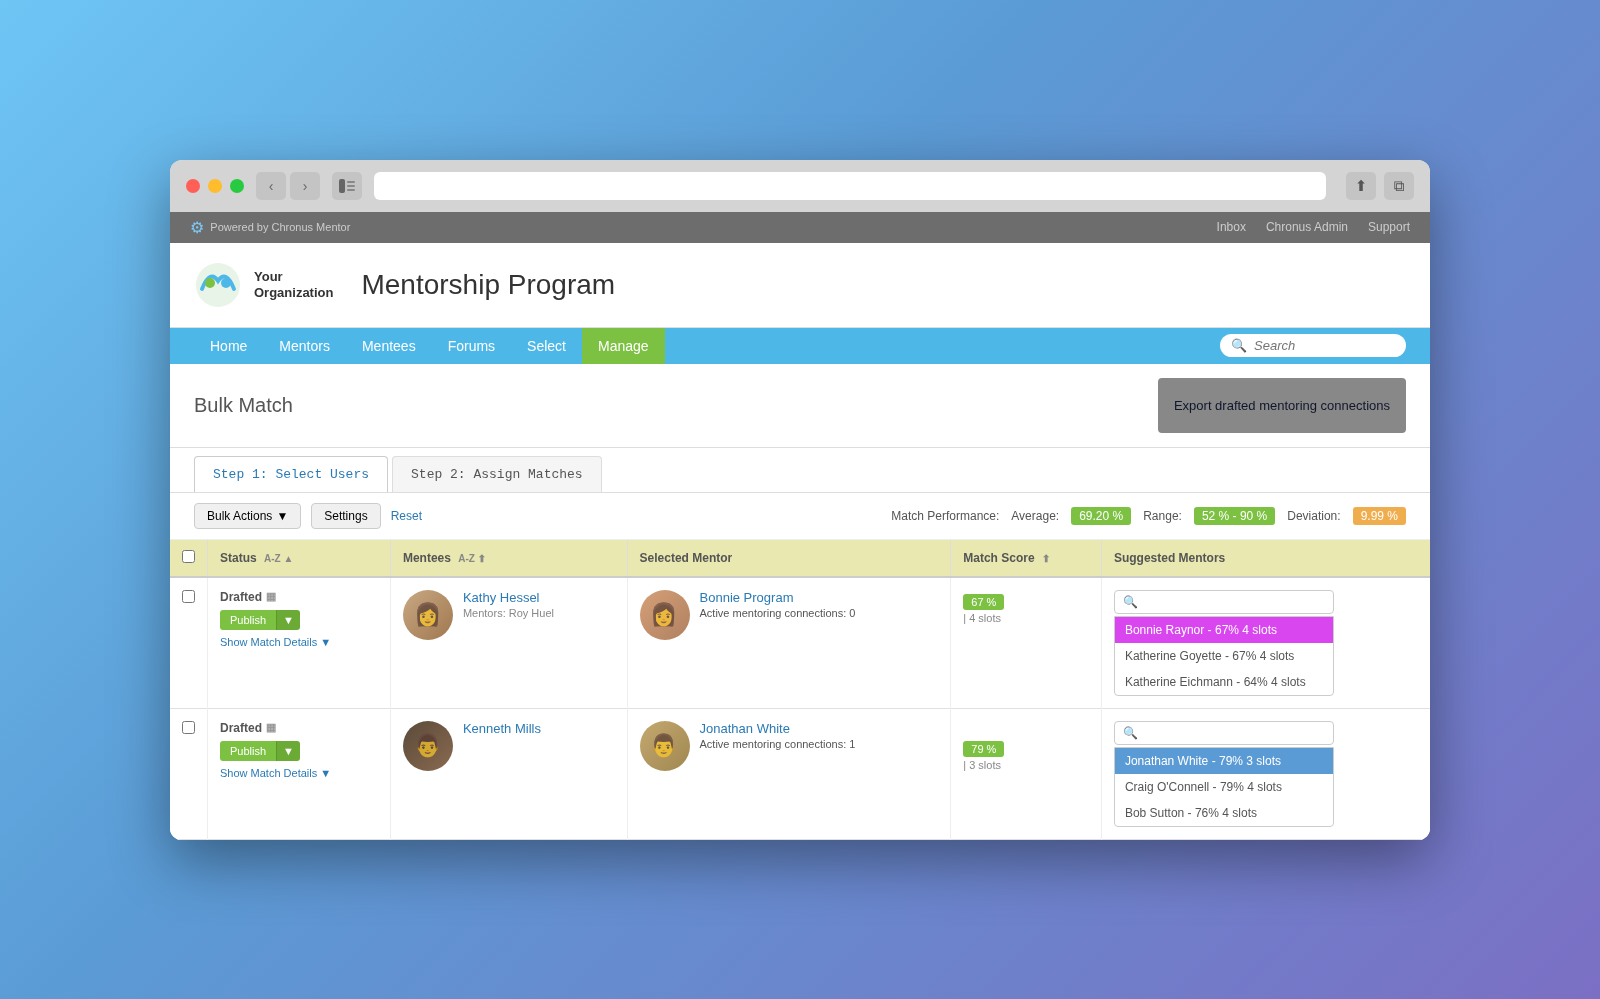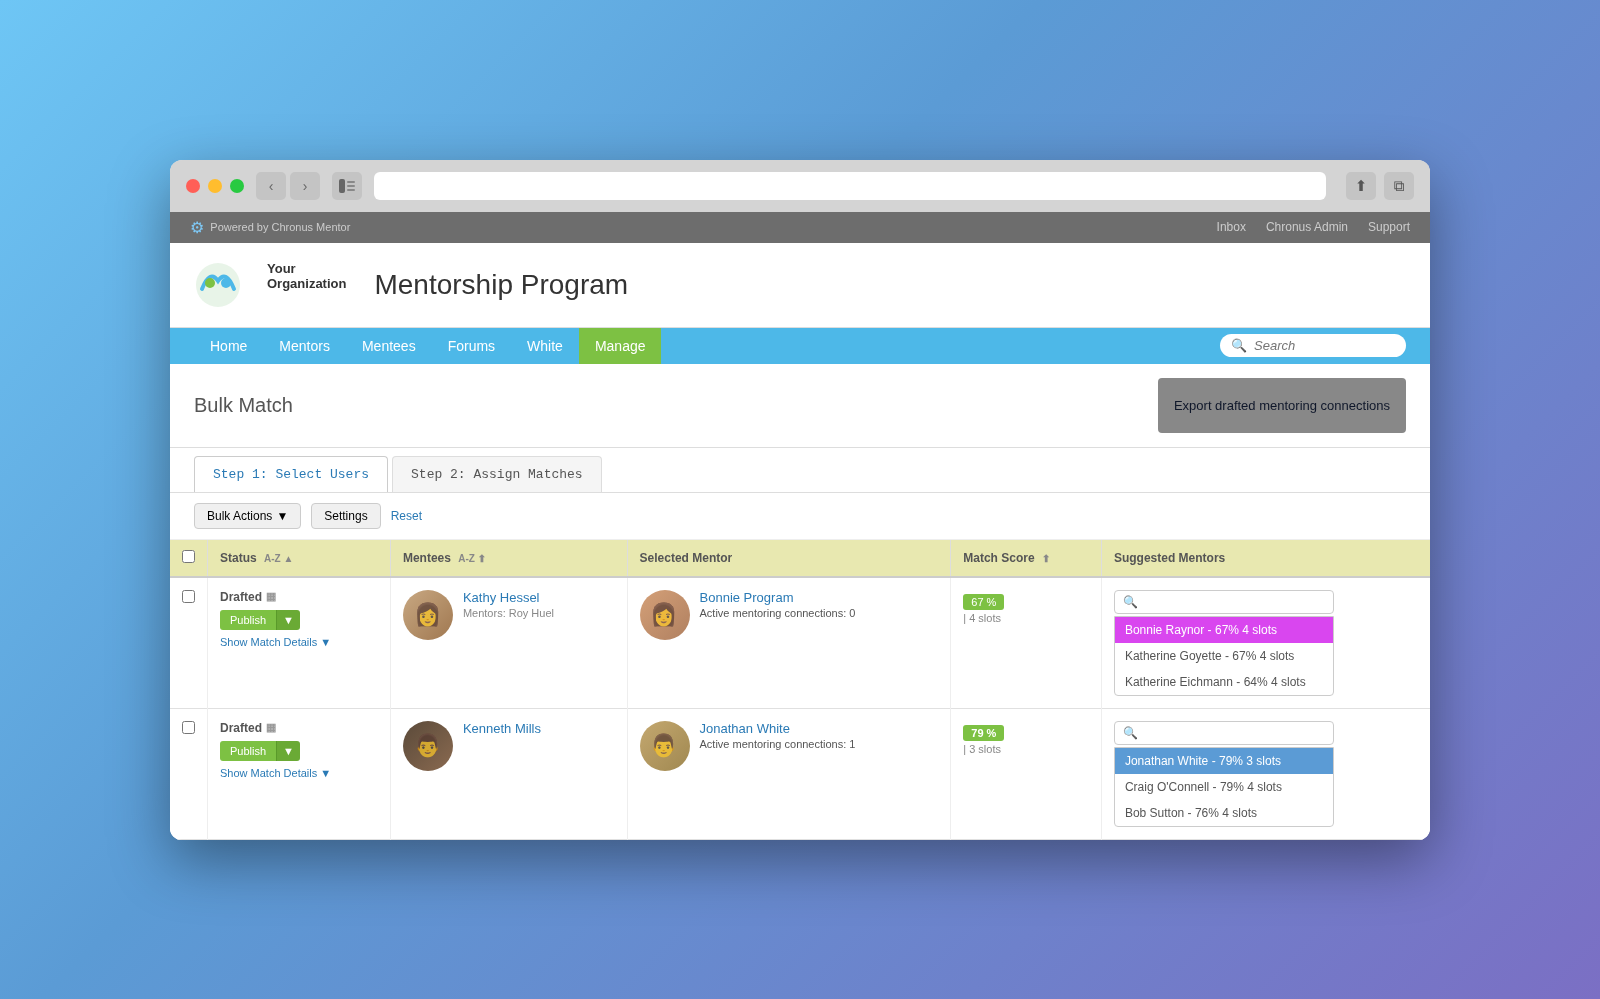--- a/index.html
+++ b/index.html
@@ -83,21 +83,21 @@
     .top-link { color: #ccc; font-size: 12px; text-decoration: none; cursor: pointer; }
     .header-area {
       background: white;
       padding: 18px 24px;
       display: flex;
       align-items: center;
       gap: 20px;
       border-bottom: 1px solid #ddd;
     }
     .org-logo {
-      display: flex; gap: 25px;
+      display: flex; align-items: center; gap: 12px;
     }
     .logo-icon {
       width: 48px; height: 48px;
     }
     .org-name { font-size: 13px; font-weight: bold; color: #333; line-height: 1.2; }
     .program-name { font-size: 28px; color: #333; font-weight: normal; margin-left: 8px; }
     .nav-bar {
       background: #4db8e8;
       display: flex;
       align-items: center;
@@ -279,22 +279,21 @@
       font-size: 11px;
       margin-top: 4px;
     }
     .match-score-badge-high {
       display: inline-block;
       background: #7dc143;
       color: white;
       padding: 2px 8px;
       border-radius: 3px;
       font-size: 11px;
-      margin-top: 4px;
-      font-weight: bold;
+      margin-top: 20px;
     }
     .slots-text { color: #888; font-size: 11px; margin-top: 2px; }
     .suggest-search {
       display: flex;
       align-items: center;
       border: 1px solid #ccc;
       border-radius: 4px;
       padding: 4px 8px;
       gap: 4px;
       background: white;
@@ -403,21 +402,21 @@
         <div class="org-name">Your<br>Organization</div>
       </div>
       <div class="program-name">Mentorship Program</div>
     </div>
 
     <div class="nav-bar">
       <a class="nav-item">Home</a>
       <a class="nav-item">Mentors</a>
       <a class="nav-item">Mentees</a>
       <a class="nav-item">Forums</a>
-      <a class="nav-item">White</a>
+      <a class="nav-item">Select</a>
       <a class="nav-item active">Manage</a>
       <div class="nav-search">
         <div class="search-box">
           <span class="search-icon">🔍</span>
           <input class="search-input" type="text" placeholder="Search" style="">
         </div>
       </div>
     </div>
 
     <div class="content-header">
@@ -430,20 +429,29 @@
       <div class="tab">Step 2: Assign Matches</div>
     </div>
 
     <div class="table-controls">
       <button class="bulk-actions-btn">
         <span>Bulk Actions</span>
         <span>▼</span>
       </button>
       <button class="settings-btn">Settings</button>
       <a class="reset-link">Reset</a>
+      <div class="match-performance">
+        <span>Match Performance:</span>
+        <span>Average:</span>
+        <span class="badge-green">69.20 %</span>
+        <span>Range:</span>
+        <span class="badge-range">52 % - 90 %</span>
+        <span>Deviation:</span>
+        <span class="badge-dev">9.99 %</span>
+      </div>
     </div>
 
     <table class="data-table">
       <thead>
         <tr class="table-header-row">
           <th class="th-cell checkbox-cell">
             <input type="checkbox" style="">
           </th>
           <th class="th-cell">
             <span>Status</span>

